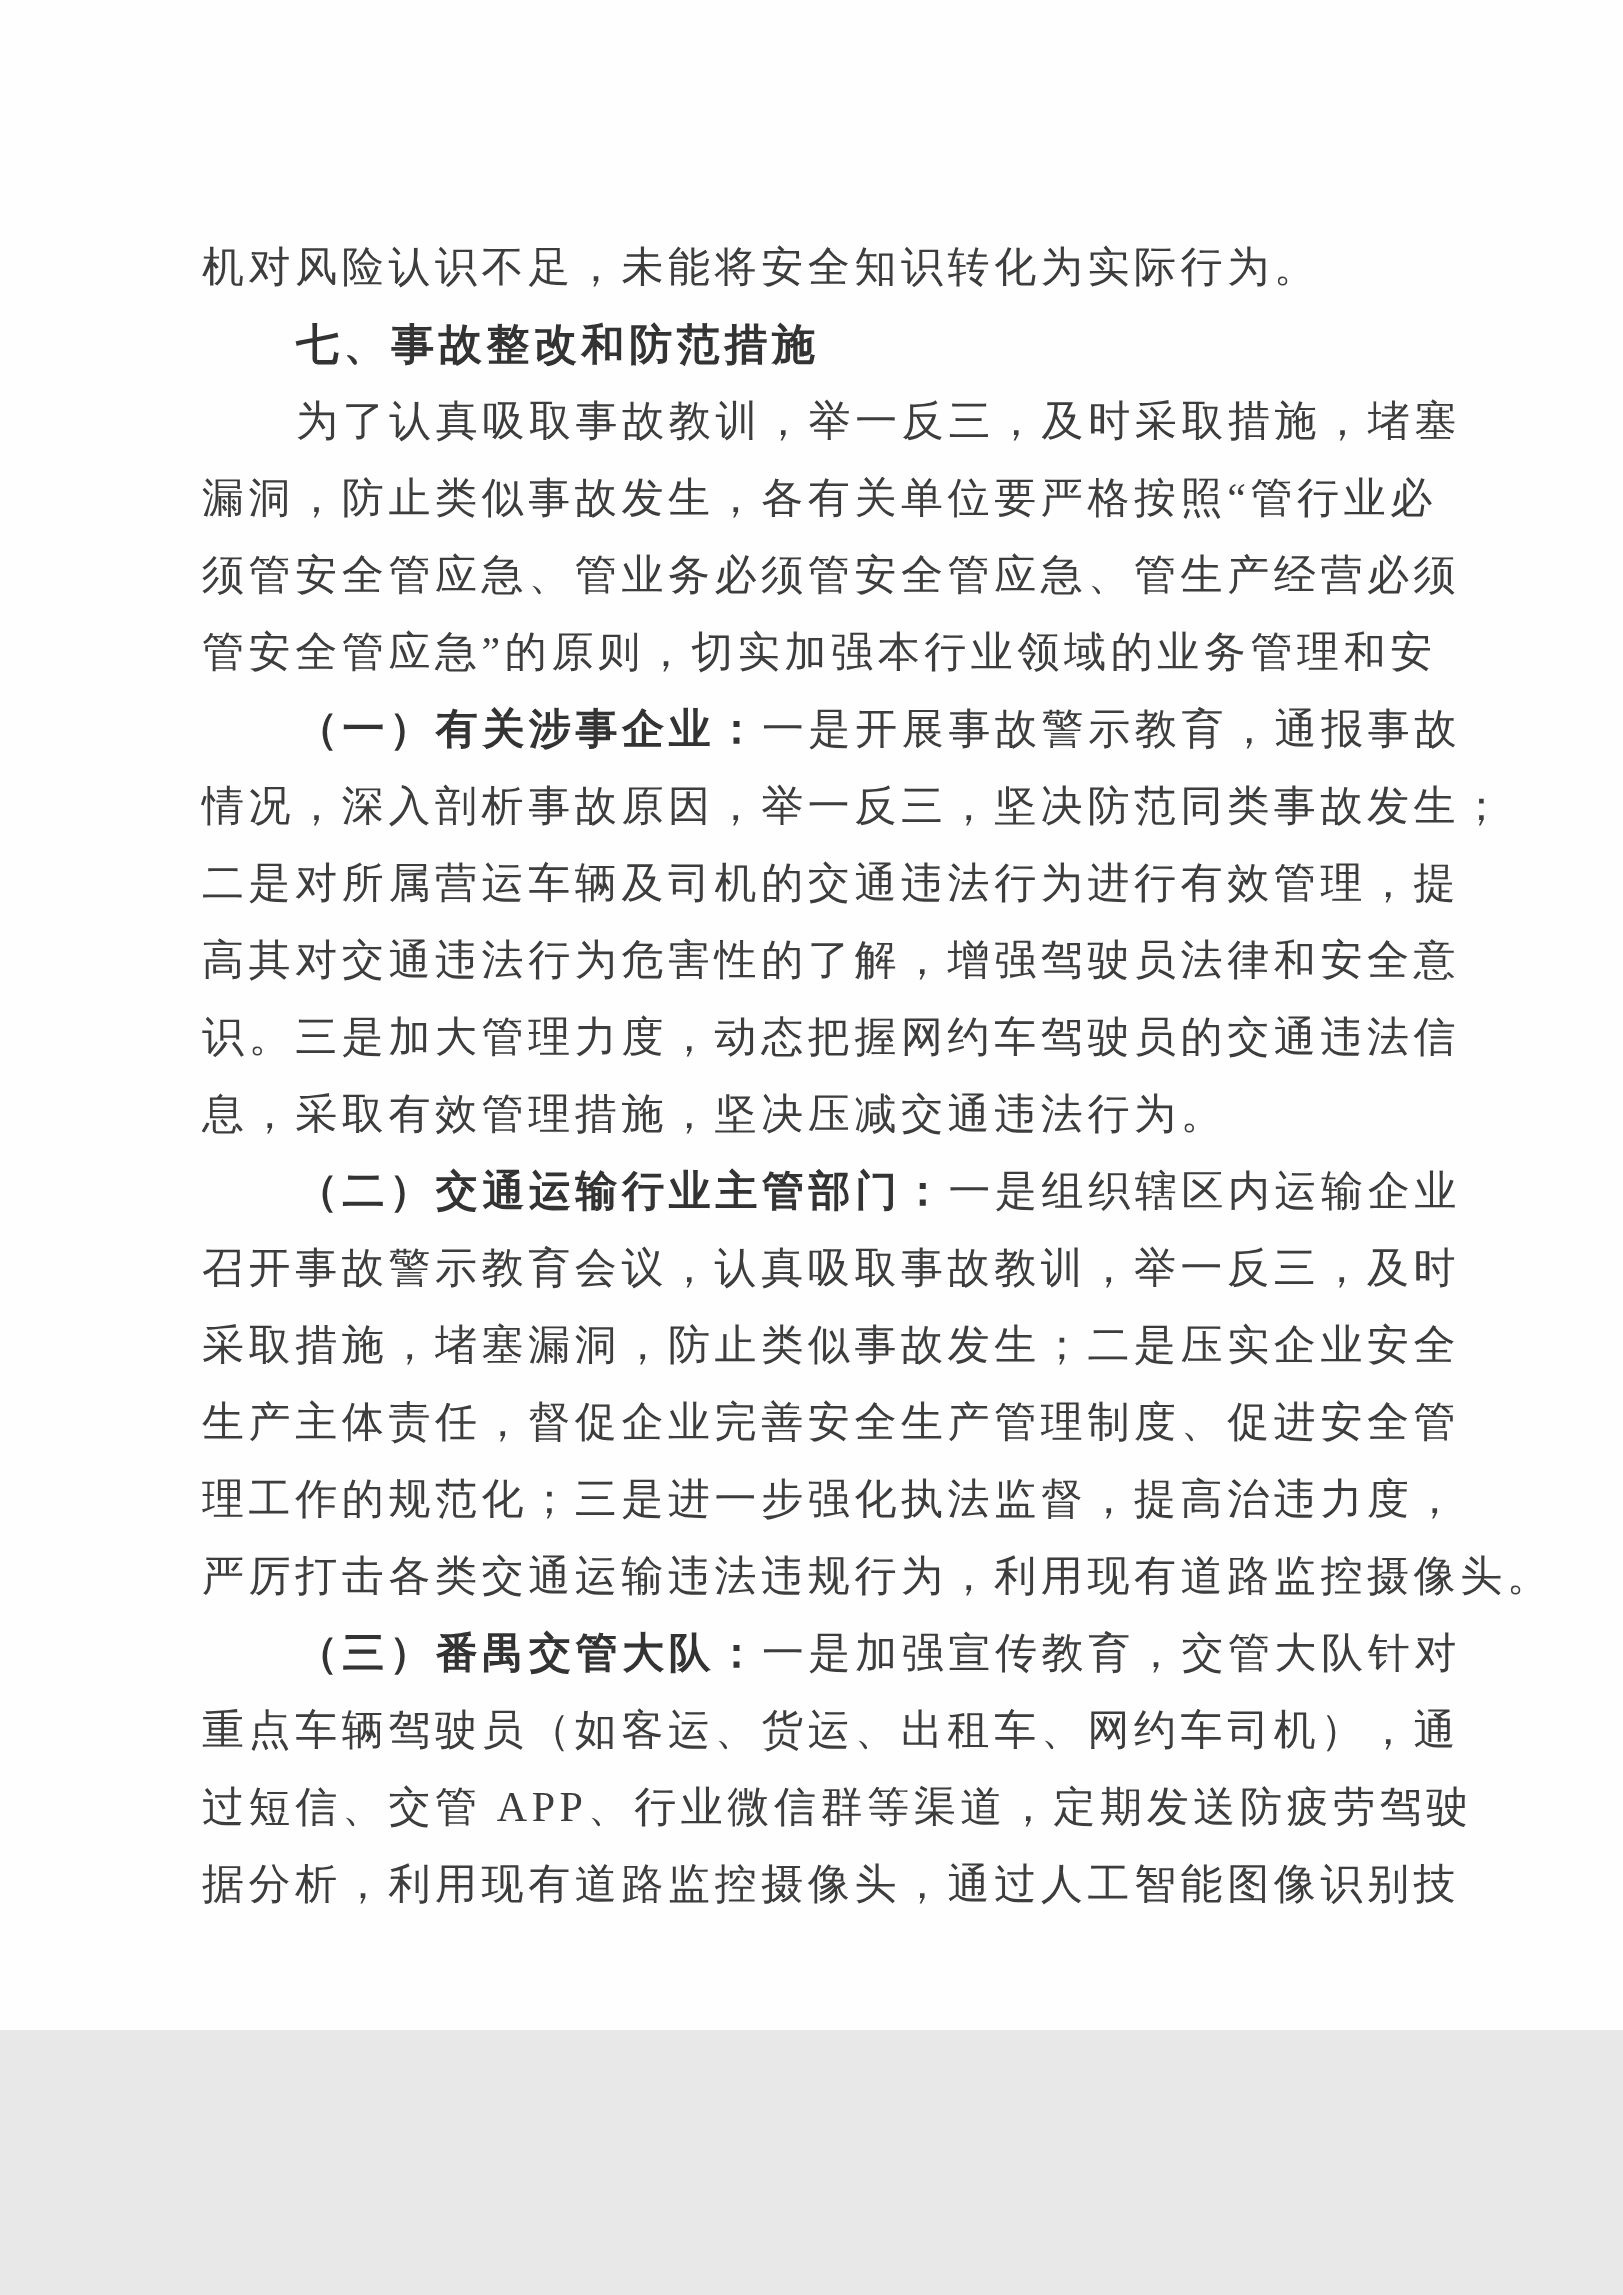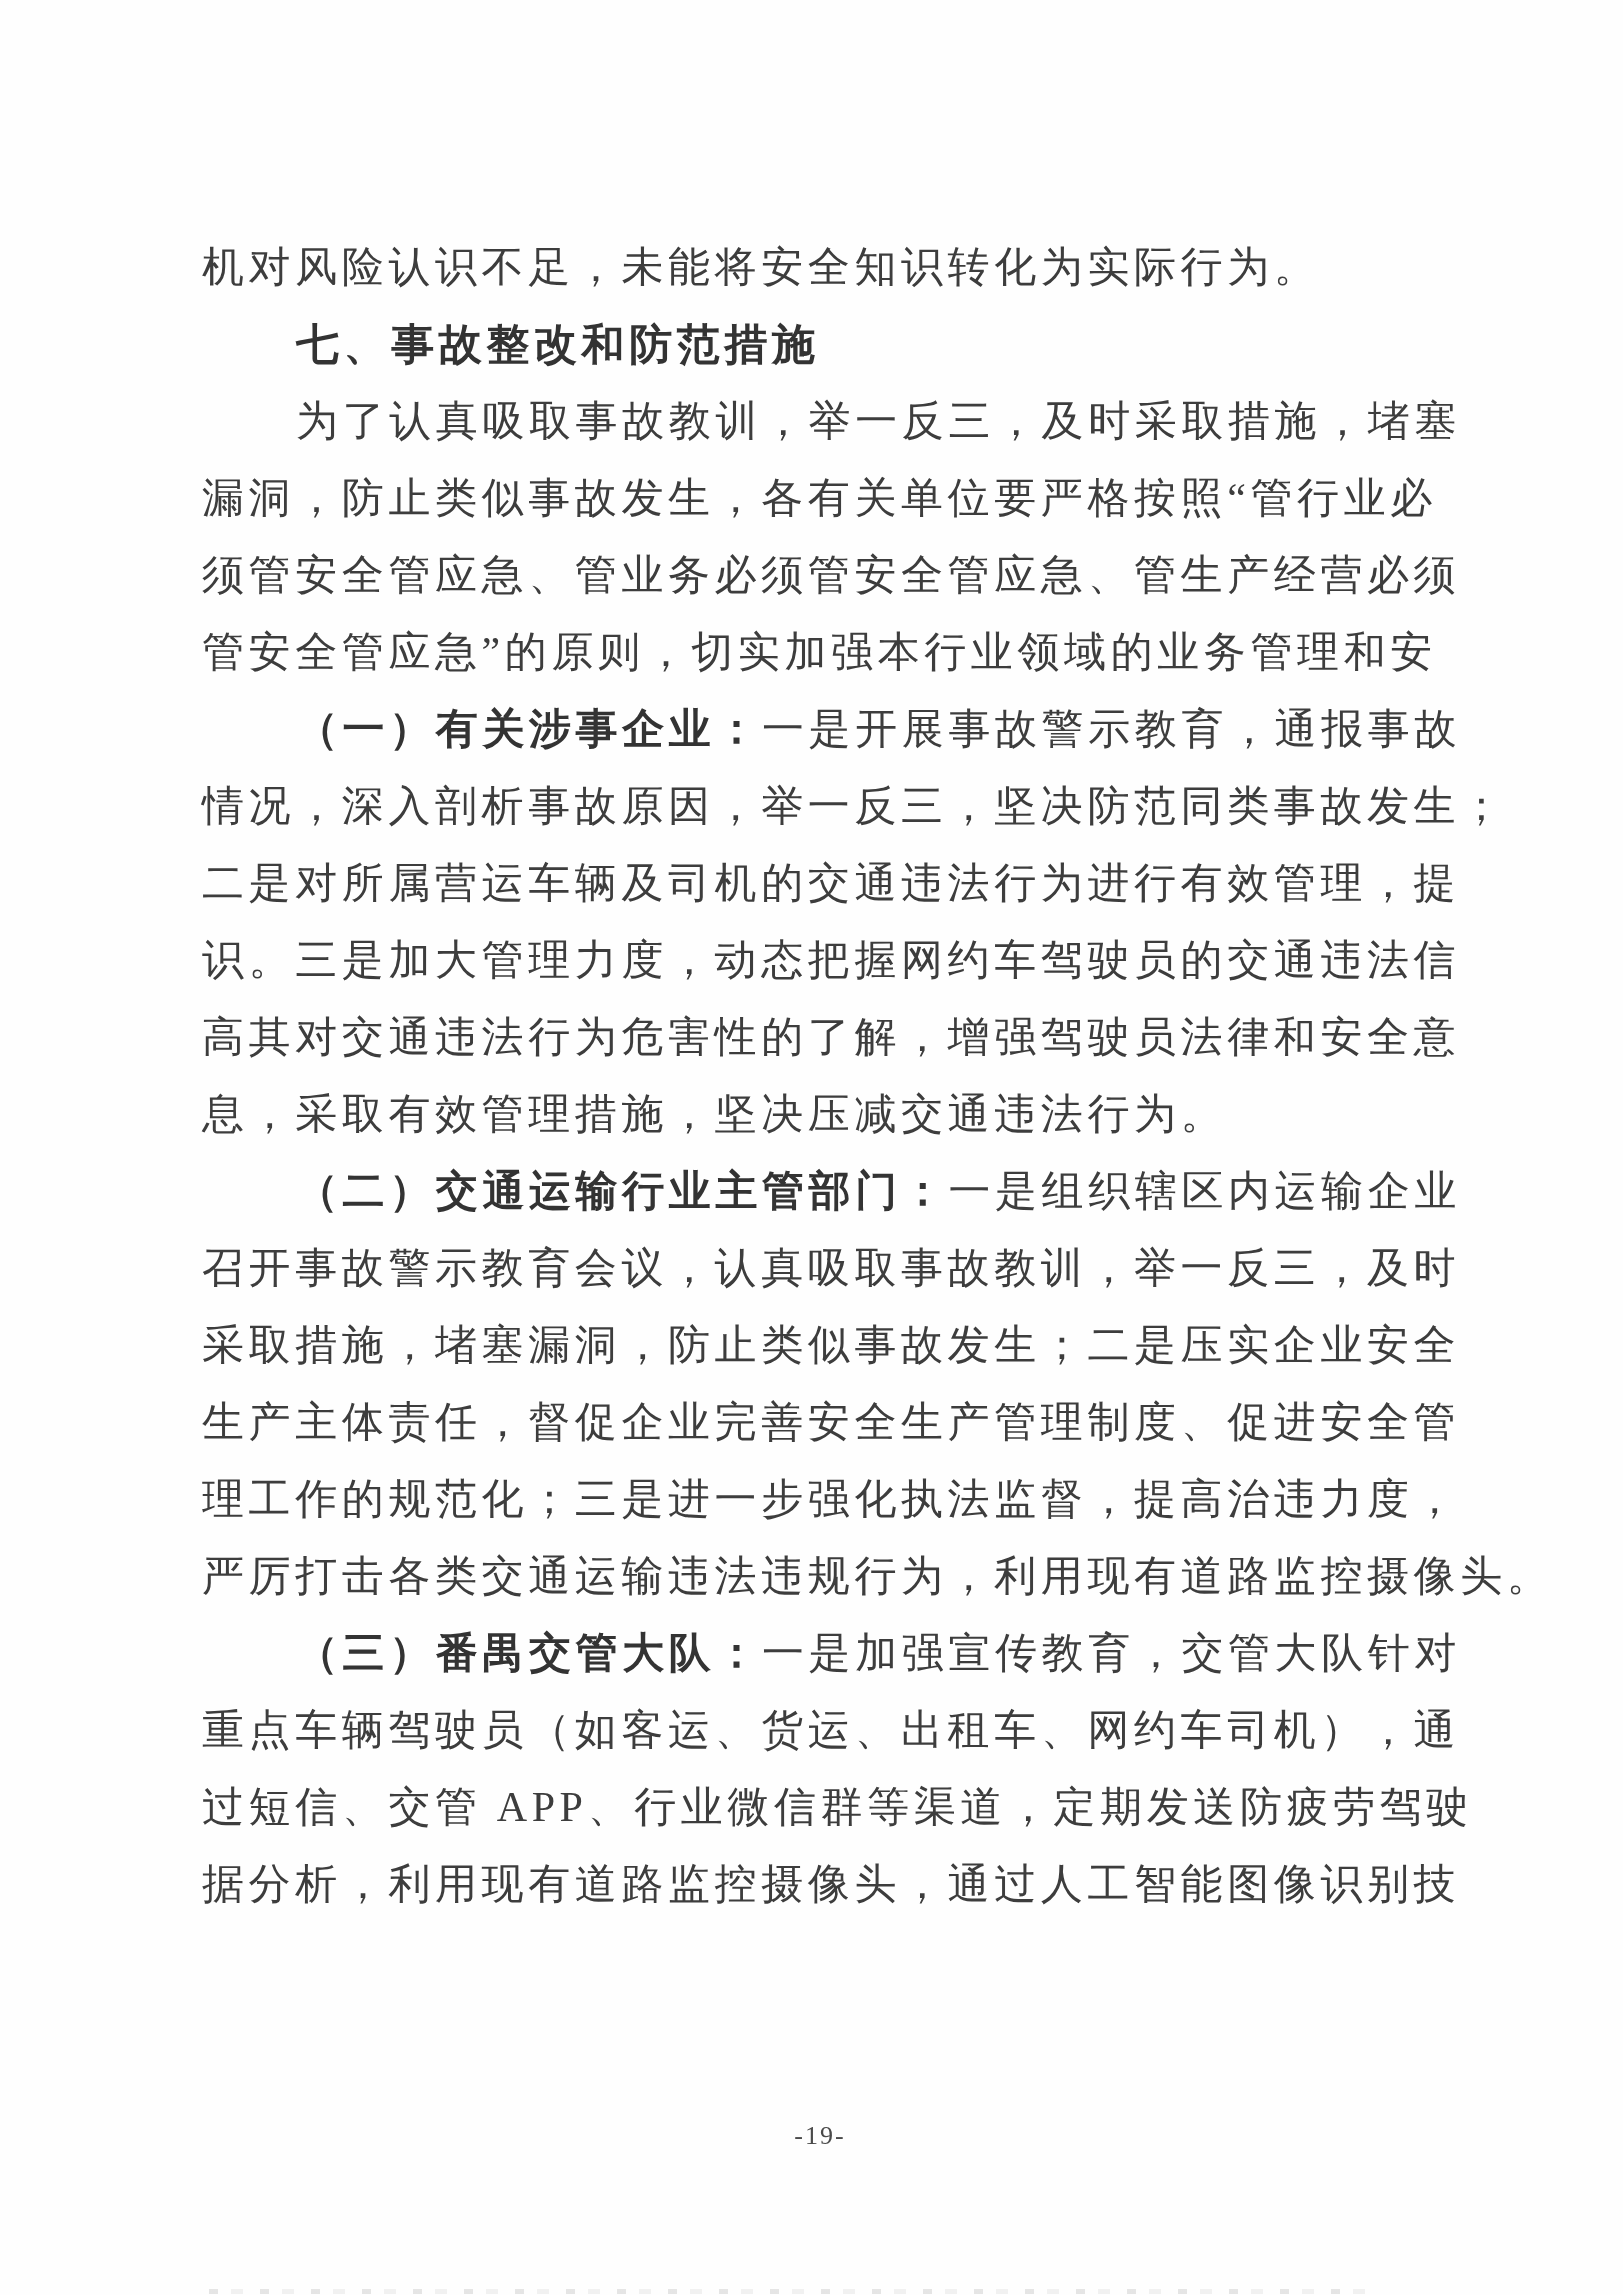--- a/index.html
+++ b/index.html
@@ -3,21 +3,21 @@
 <meta charset="utf-8">
 <style>
   html, body {
     margin: 0;
     padding: 0;
     background: #e8e8e8;
   }
   .page {
     position: relative;
     width: 1623px;
-    height: 2295px;
+    height: 2030px;
     background: #fefefe;
     overflow: hidden;
     font-family: "Liberation Serif", "DejaVu Serif", serif;
     color: #3d3d3d;
   }
   .doc-text {
     position: absolute;
     left: 202px;
     top: 229px;
     width: 1219px;
@@ -77,22 +77,22 @@
   <div class="doc-text">
       <div class="line"><span class="seg">机对风险认识不足，未能将安全知识转化为实际行为。</span></div>
       <div class="line indent heading"><span class="seg bold">七、事故整改和防范措施</span></div>
       <div class="line indent"><span class="seg">为了认真吸取事故教训，举一反三，及时采取措施，堵塞</span></div>
       <div class="line"><span class="seg">漏洞，防止类似事故发生，各有关单位要严格按照“管行业必</span></div>
       <div class="line"><span class="seg">须管安全管应急、管业务必须管安全管应急、管生产经营必须</span></div>
       <div class="line"><span class="seg">管安全管应急”的原则，切实加强本行业领域的业务管理和安</span></div>
       <div class="line indent"><span class="seg bold">（一）有关涉事企业：</span><span class="seg">一是开展事故警示教育，通报事故</span></div>
       <div class="line"><span class="seg">情况，深入剖析事故原因，举一反三，坚决防范同类事故发生；</span></div>
       <div class="line"><span class="seg">二是对所属营运车辆及司机的交通违法行为进行有效管理，提</span></div>
+      <div class="line"><span class="seg">高其对交通违法行为危害性的了解，增强驾驶员法律和安全意</span></div>
       <div class="line"><span class="seg">识。三是加大管理力度，动态把握网约车驾驶员的交通违法信</span></div>
-      <div class="line"><span class="seg">高其对交通违法行为危害性的了解，增强驾驶员法律和安全意</span></div>
       <div class="line"><span class="seg">息，采取有效管理措施，坚决压减交通违法行为。</span></div>
       <div class="line indent"><span class="seg bold">（二）交通运输行业主管部门：</span><span class="seg">一是组织辖区内运输企业</span></div>
       <div class="line"><span class="seg">召开事故警示教育会议，认真吸取事故教训，举一反三，及时</span></div>
       <div class="line"><span class="seg">采取措施，堵塞漏洞，防止类似事故发生；二是压实企业安全</span></div>
       <div class="line"><span class="seg">生产主体责任，督促企业完善安全生产管理制度、促进安全管</span></div>
       <div class="line"><span class="seg">理工作的规范化；三是进一步强化执法监督，提高治违力度，</span></div>
       <div class="line"><span class="seg">严厉打击各类交通运输违法违规行为，利用现有道路监控摄像头。</span></div>
       <div class="line indent"><span class="seg bold">（三）番禺交管大队：</span><span class="seg">一是加强宣传教育，交管大队针对</span></div>
       <div class="line"><span class="seg">重点车辆驾驶员（如客运、货运、出租车、网约车司机），通</span></div>
       <div class="line"><span class="seg">过短信、交管 APP、行业微信群等渠道，定期发送防疲劳驾驶</span></div>

